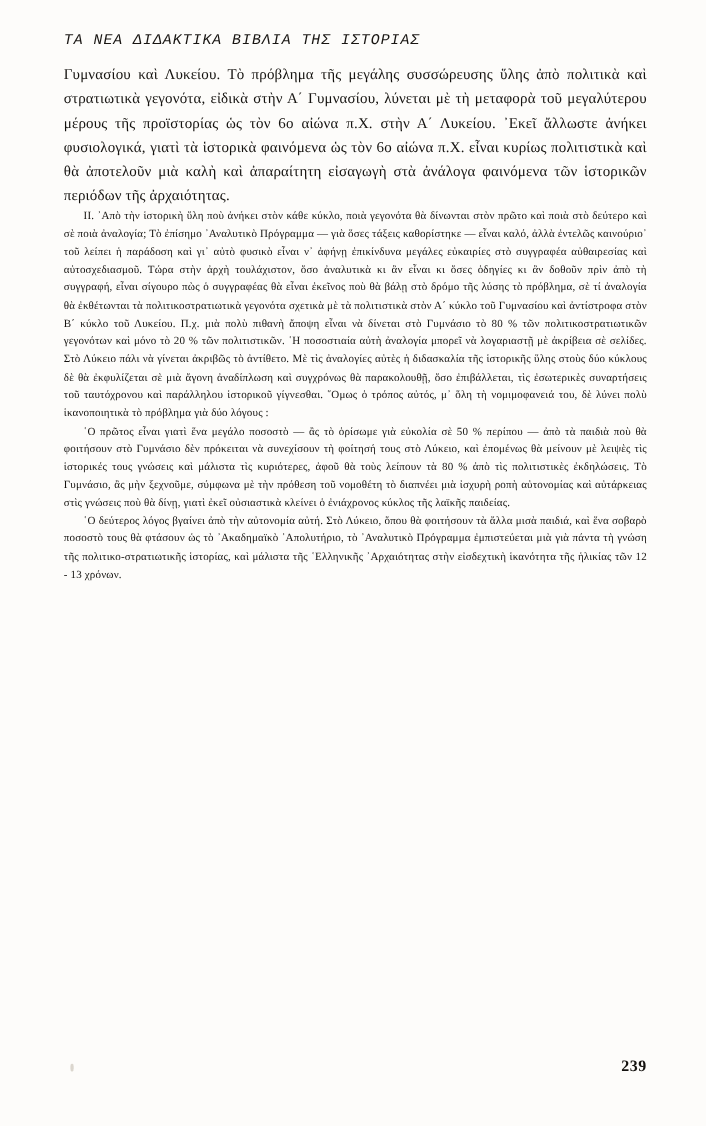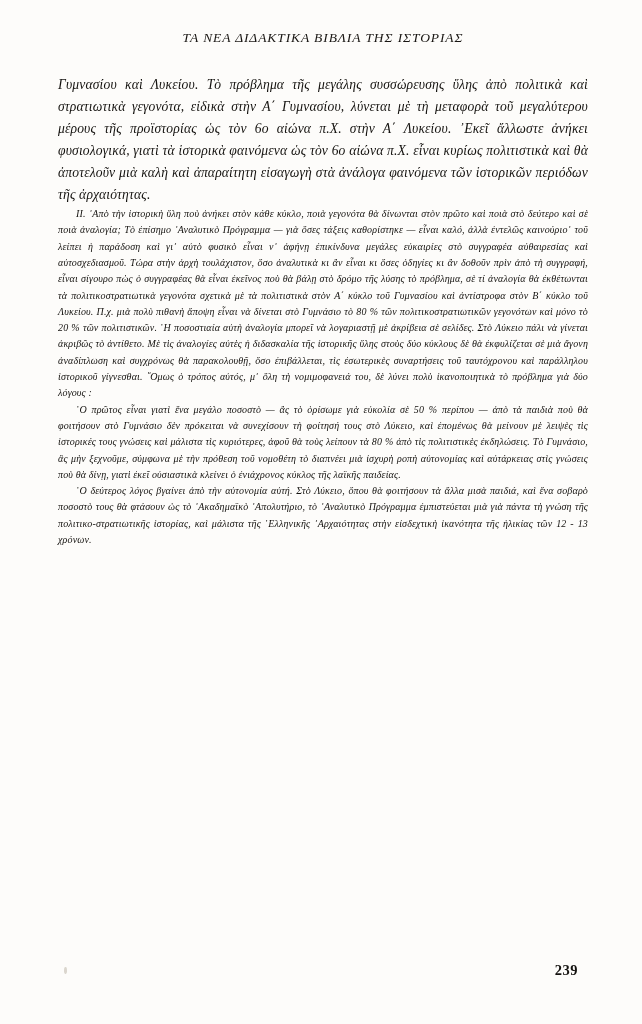--- a/index.html
+++ b/index.html
@@ -16,50 +16,49 @@
     font-family: "Liberation Serif", serif;
     color: #14120f;
   }
   .page-inner {
     position: absolute;
     left: 58px;
     top: 30px;
     width: 530px;
   }
   .running-head {
-    text-align: center;
-    font-family: Liberation Serif, serif;
+    text-align: left;
+    font-family: Liberation Mono, monospace;
     font-style: italic;
     font-size: 13.5px;
     letter-spacing: 0.9px;
-    margin-bottom: 28px;
+    margin-bottom: 12px;
     color: #181512;
   }
   .para {
     text-align: justify;
     margin: 0 0 0 0;
     line-height: 1.62;
     letter-spacing: 0.15px;
     -webkit-hyphens: none;
     hyphens: none;
-    font-style: italic;
   }
   .para.size-normal {
     font-size: 13.6px;
   }
   .para.size-small {
     font-size: 10px;
     line-height: 1.63;
   }
   .indent {
     text-indent: 18px;
   }
   .page-number {
     position: absolute;
-    right: 64px;
+    right: 54px;
     top: 962px;
     font-family: "Liberation Serif", serif;
     font-weight: bold;
     font-size: 14.5px;
     letter-spacing: 0.5px;
   }
   .speck {
     position: absolute;
     width: 3px;
     height: 7px;

